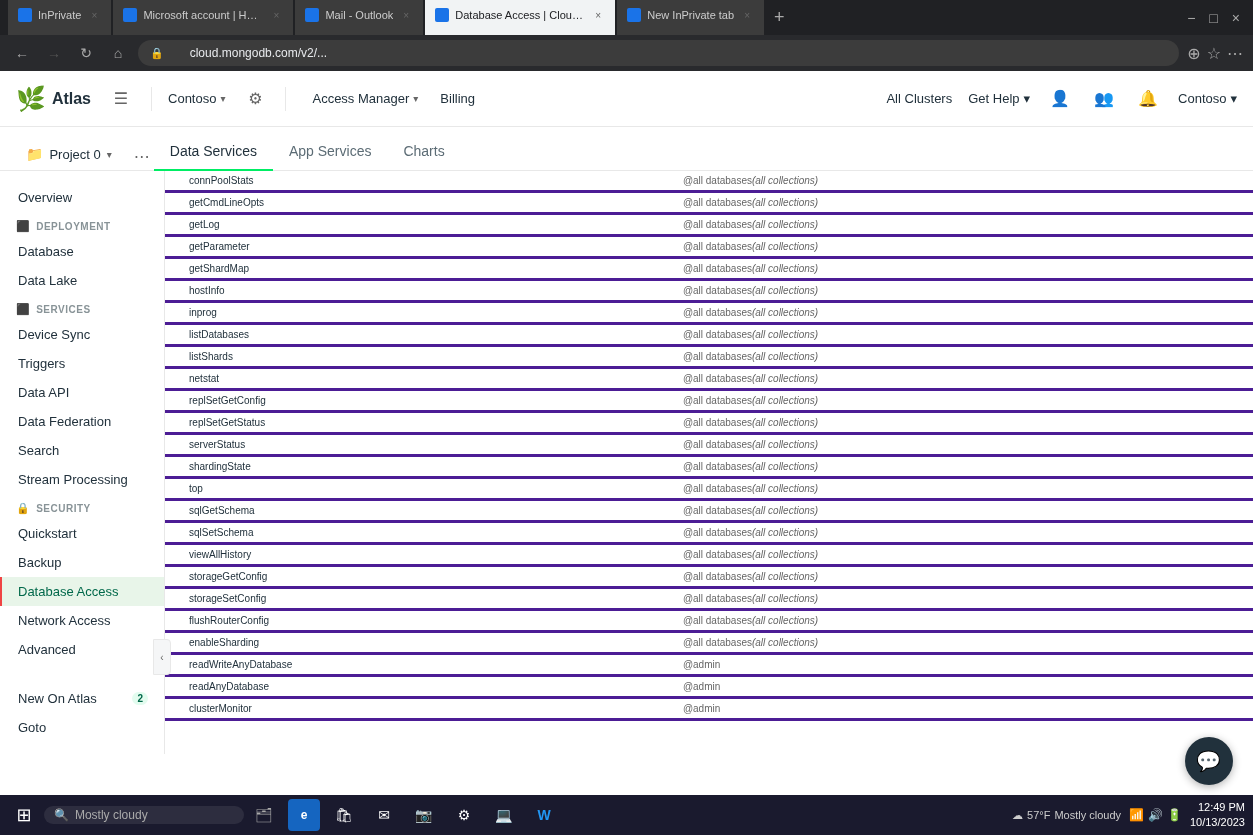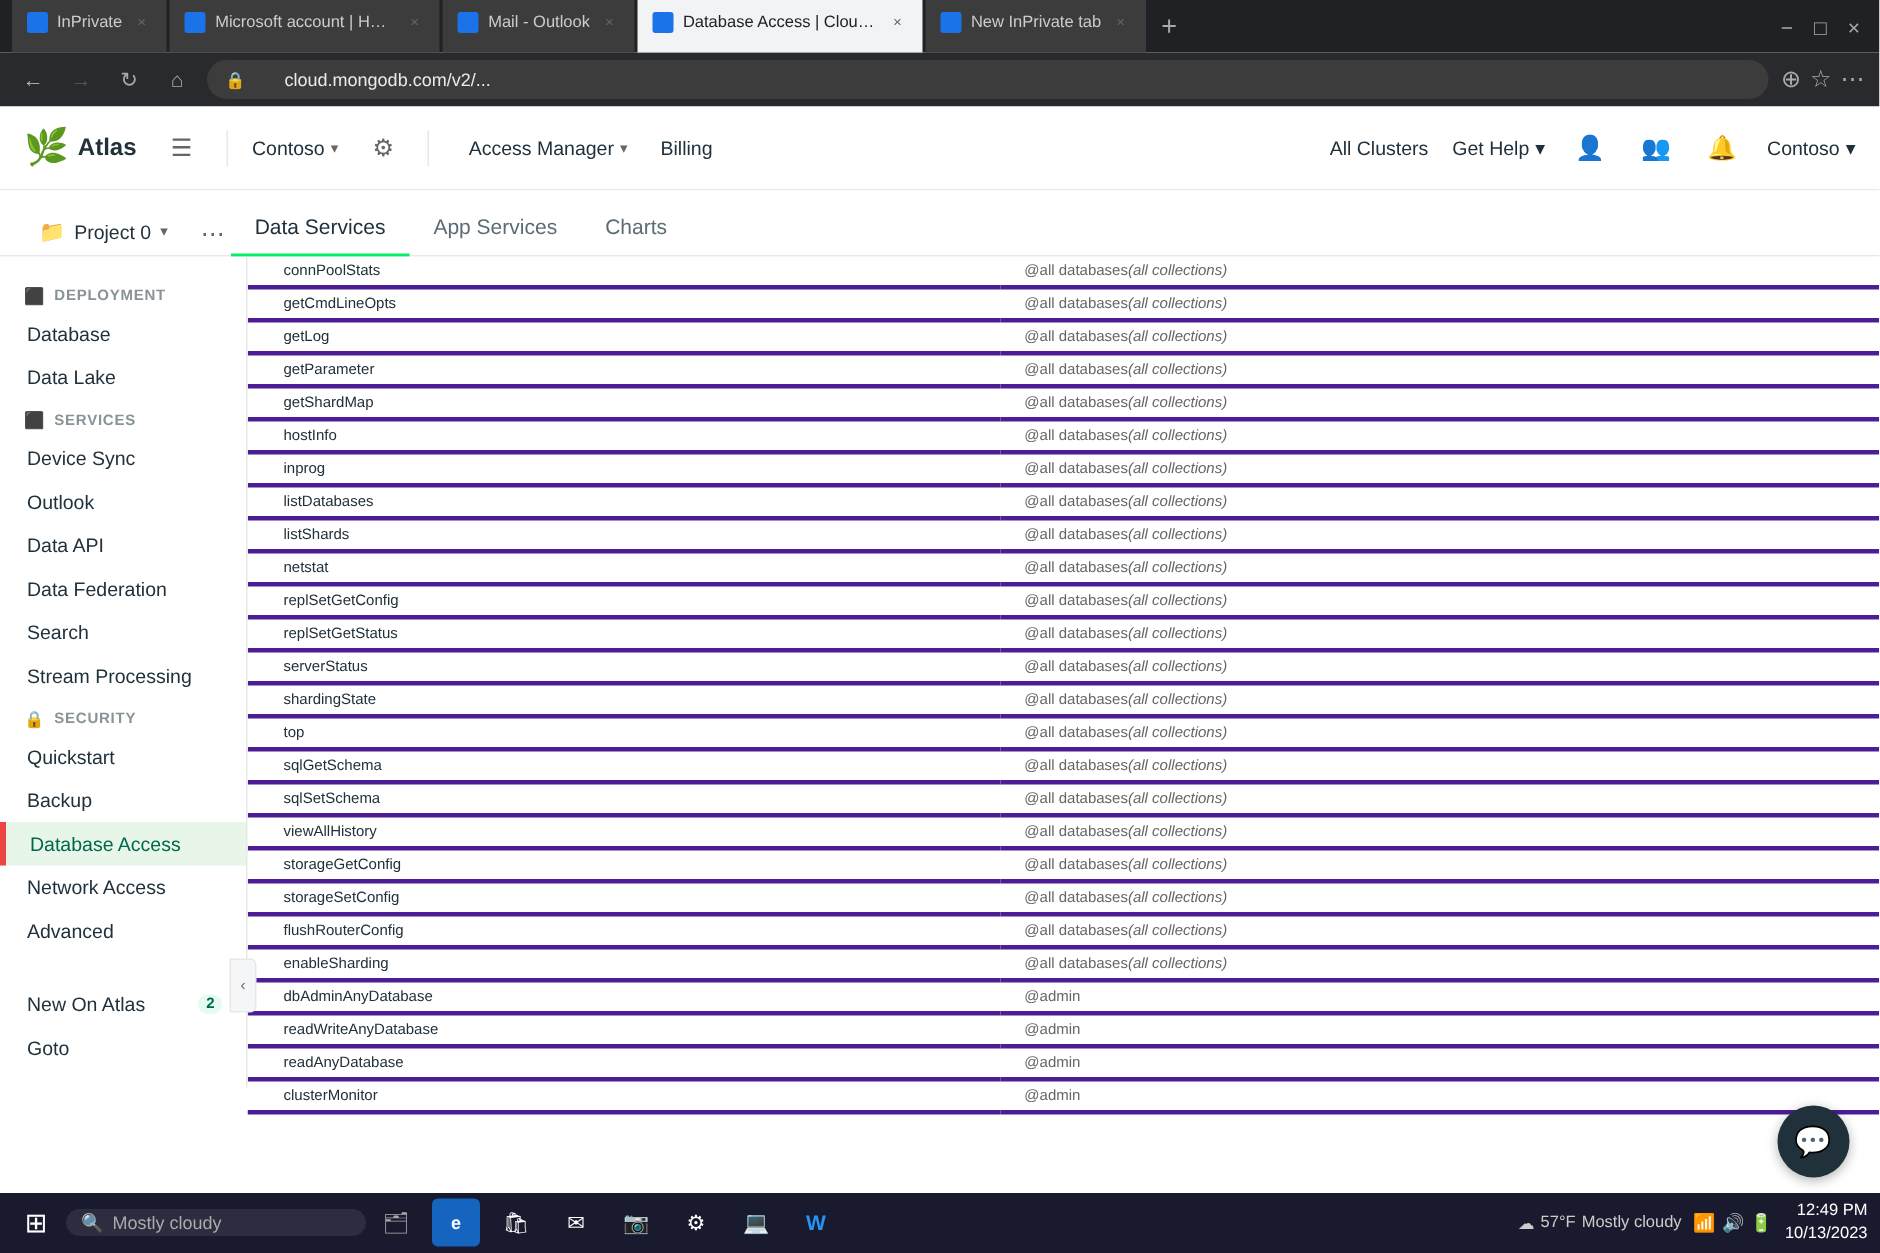--- a/index.html
+++ b/index.html
@@ -55,21 +55,21 @@
     .tab-item { padding: 10px 16px; font-size: 14px; color: #5c6c75; cursor: pointer; border-bottom: 2px solid transparent; margin-bottom: -1px; }
     .tab-item.active { color: #21313c; border-bottom: 2px solid #00ed64; font-weight: 500; }
 
     
     .content-area { display: flex; flex: 1; overflow: hidden; }
 
     
     .sidebar { width: 165px; min-width: 165px; background: #fff; border-right: 1px solid #e8e8e8; overflow-y: auto; padding: 12px 0; display: flex; flex-direction: column; }
     .sidebar-section-header { font-size: 10px; font-weight: 700; color: #889397; text-transform: uppercase; padding: 8px 16px 4px; letter-spacing: 0.5px; display: flex; align-items: center; gap: 6px; }
     .sidebar-item { padding: 7px 16px; font-size: 13px; color: #21313c; cursor: pointer; display: flex; align-items: center; gap: 8px; border-left: 2px solid transparent; }
-    .sidebar-item.active { background: #e8f5e9; border-left: 4px solid #ef4444; font-weight: 500; color: #00684a; }
+    .sidebar-item.active { background: #e8f5e9; border-left: 2px solid #ef4444; font-weight: 500; color: #00684a; }
     .sidebar-badge { background: #e3fcef; color: #00684a; font-size: 10px; padding: 1px 5px; border-radius: 10px; margin-left: auto; font-weight: 600; }
     .sidebar-bottom { margin-top: auto; }
 
     
     .main-content { flex: 1; overflow-y: auto; background: #fff; padding: 0; }
 
     
     .table-area { padding: 0; }
     .permissions-table { width: 100%; border-collapse: collapse; }
     .permissions-table td { padding: 4px 16px; font-size: 10px; border-bottom: 3px solid #4c1d95; vertical-align: middle; }
@@ -206,41 +206,44 @@
       <div class="tab-item">
         <span>Charts</span>
       </div>
     </div>
   </div>
 
   <div class="content-area">
 
     <div class="sidebar-wrapper">
       <div class="sidebar">
+        <div class="sidebar-item">
+          <span>Overview</span>
+        </div>
 
         <div class="sidebar-section-header">
           <span style="font-size:11px;">⬛</span>
           <span>DEPLOYMENT</span>
         </div>
         <div class="sidebar-item">
           <span>Database</span>
         </div>
         <div class="sidebar-item">
           <span>Data Lake</span>
         </div>
 
         <div class="sidebar-section-header">
           <span style="font-size:11px;">⬛</span>
           <span>SERVICES</span>
         </div>
         <div class="sidebar-item">
           <span>Device Sync</span>
         </div>
         <div class="sidebar-item">
-          <span>Outlook</span>
+          <span>Triggers</span>
         </div>
         <div class="sidebar-item">
           <span>Data API</span>
         </div>
         <div class="sidebar-item">
           <span>Data Federation</span>
         </div>
         <div class="sidebar-item">
           <span>Search</span>
         </div>
@@ -366,24 +369,20 @@
                 <td>storageSetConfig</td>
                 <td>@all databases<em>(all collections)</em></td>
               </tr>
               <tr>
                 <td>flushRouterConfig</td>
                 <td>@all databases<em>(all collections)</em></td>
               </tr>
               <tr>
                 <td>enableSharding</td>
                 <td>@all databases<em>(all collections)</em></td>
-              </tr>
-              <tr>
-                <td>dbAdminAnyDatabase</td>
-                <td>@admin</td>
               </tr>
               <tr>
                 <td>readWriteAnyDatabase</td>
                 <td>@admin</td>
               </tr>
               <tr>
                 <td>readAnyDatabase</td>
                 <td>@admin</td>
               </tr>
               <tr>

